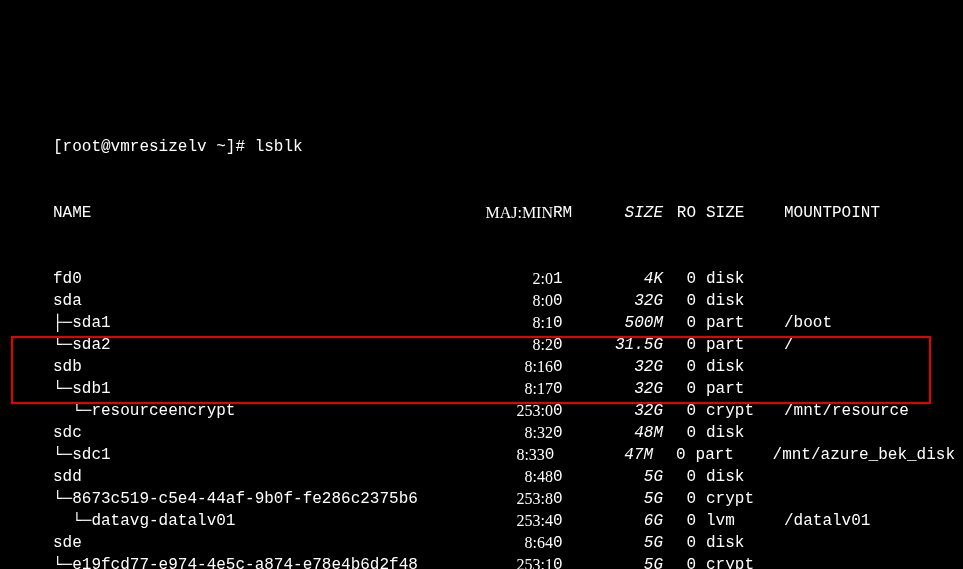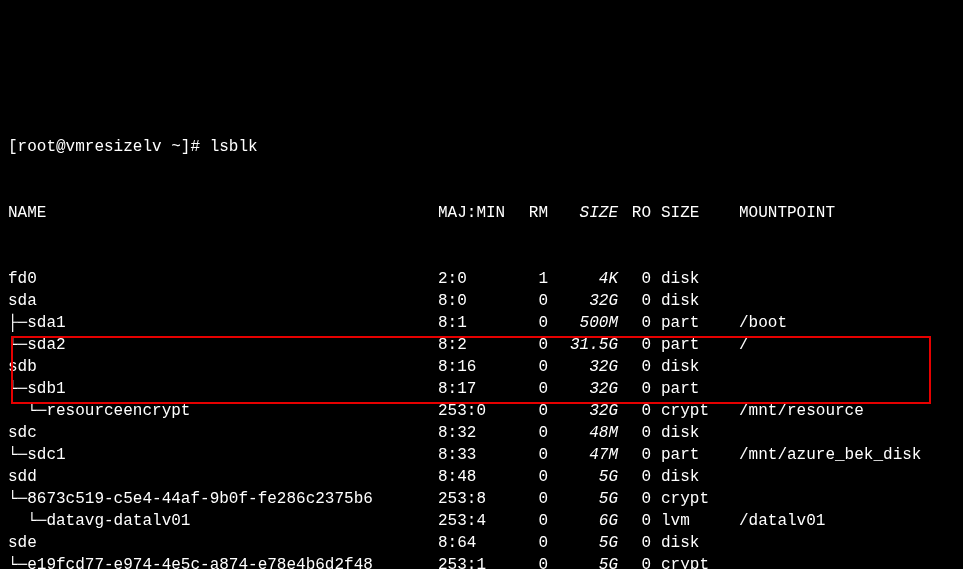--- a/index.html
+++ b/index.html
@@ -14,32 +14,34 @@
       font-size: 16px;
       line-height: 22px;
       padding: 4px 8px;
       white-space: pre;
     }
     .terminal {
       position: relative;
     }
     .line {
       display: flex;
+      margin-left: 45px;
     }
     .col-name {
       width: 430px;
       display: inline-block;
     }
     .col-majmin {
       width: 70px;
+      text-align: right;
       display: inline-block;
+      font-family: Liberation Serif, serif;
     }
     .col-rm {
       width: 40px;
-      text-align: right;
       display: inline-block;
     }
     .col-size {
       width: 70px;
       text-align: right;
       display: inline-block;
       font-style: italic;
     }
     .col-ro {
       width: 33px;

